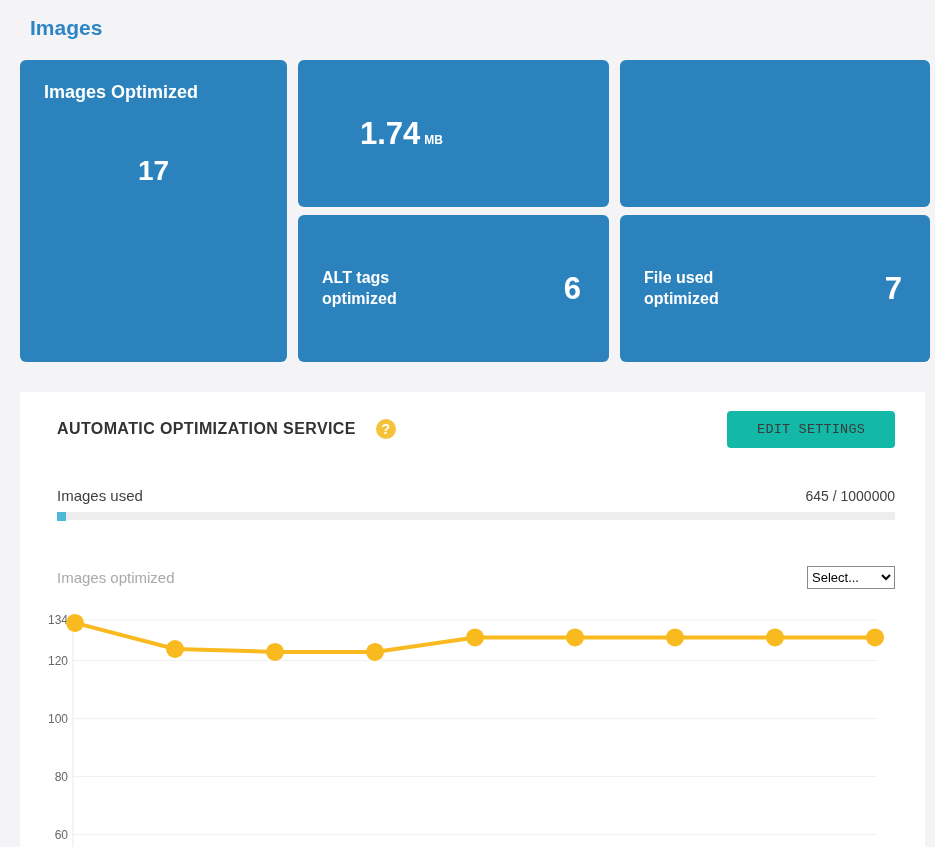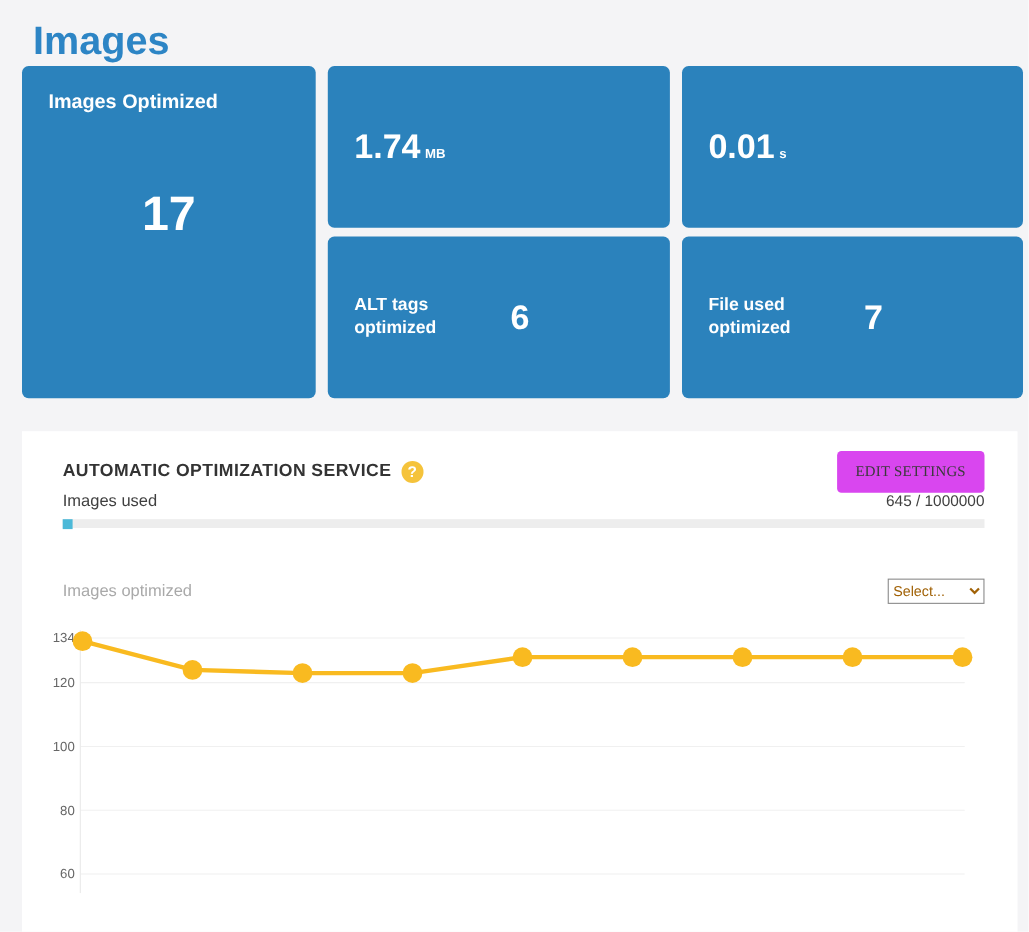--- a/index.html
+++ b/index.html
@@ -7,92 +7,92 @@
   body {
     position:relative;
     background:#f4f4f6;
     font-family:"Liberation Sans", sans-serif;
     overflow:hidden;
   }
 
   
   .page-title {
     position:absolute; left:30px; top:16px;
-    font-size:36px; font-weight:bold; color:#2d85c5;
+    font-size:21px; font-weight:bold; color:#2d85c5;
   }
 
   
   .stats-grid {
     position:absolute; left:20px; top:60px;
     display:grid;
     grid-template-columns:267px 311px 310px;
     grid-template-rows:147px 147px;
     gap:8px 11px;
   }
   .stat-card {
     background:#2b82bc; border-radius:6px; color:#fff;
     padding:22px 24px;
   }
   .stat-card.main {
     grid-row:1 / 3; grid-column:1;
     display:flex; flex-direction:column;
   }
   .stat-card.main .main-label { font-size:18px; font-weight:bold; }
   .stat-card.main .main-value {
-    font-size:44px; font-weight:bold; text-align:center; margin-top:67px;
+    font-size:28px; font-weight:bold; text-align:center; margin-top:52px;
   }
   .stat-card.small { display:flex; flex-direction:row; align-items:center; }
   .stat-card.small .card-label {
     font-size:16px; font-weight:bold; line-height:1.28;
     white-space:pre-line; width:54%;
   }
   .stat-card.small .card-value-wrap {
-    width:46%; text-align:left; white-space:nowrap;
+    width:46%; text-align:right; white-space:nowrap;
   }
   .stat-card.small .card-value { font-size:31px; font-weight:bold; }
   .stat-card.small .card-unit  { font-size:12px; font-weight:bold; margin-left:4px; }
 
   
   .panel {
     position:absolute; left:20px; top:392px; width:905px; height:520px;
     background:#fff; padding:19px 30px 0 37px;
   }
-  .panel-header { display:flex; align-items:center; height:36px; }
+  .panel-header { display:flex; align-items:center; height:36px;gap:11px; }
   .panel-title {
     font-size:16px; font-weight:bold; color:#333; letter-spacing:.4px;
   }
   .help-icon {
     width:20px; height:20px; border-radius:50%;
     background:#f5c33b; color:#fff; font-weight:bold; font-size:14px;
     display:inline-flex; align-items:center; justify-content:center;
     margin-left:9px; cursor:pointer;
   }
   .edit-btn {
     margin-left:auto;
-    background:#d946ef; color:#3a3a3a; border:none; border-radius:4px;
-    font-family:Liberation Serif, serif; font-size:13.5px; letter-spacing:.2px;
-    padding:11px 17px; cursor:pointer;
+    background:#14b8a6; color:#3a3a3a; border:none; border-radius:4px;
+    font-family:Liberation Mono, monospace; font-size:13.5px; letter-spacing:.2px;
+    padding:11px 30px; cursor:pointer;
   }
 
   .usage-row {
-    display:flex; align-items:flex-start; justify-content:space-between;
+    margin-top:40px; display:flex; align-items:flex-end; justify-content:space-between;
   }
   .usage-label { font-size:15px; color:#3f3f3f; }
   .usage-count { font-size:14px; color:#404040; }
   .progress-track {
     margin-top:8px; height:8px; background:#ededed; width:100%;
   }
   .progress-fill { height:9px; width:9px; margin-top:-0.5px; background:#4cb9d8; }
 
   .chart-header {
     margin-top:46px; display:flex; align-items:center; justify-content:space-between;
   }
   .chart-label { font-size:15px; color:#a9a9a9; }
   .chart-select {
-    font-family:inherit; font-size:13px; color:#a16207;
+    font-family:inherit; font-size:13px; color:#000000;
     width:88px; height:23px; border:1px solid #8a8a8a; background:#fff;
   }
 
   .chart-wrap { margin-left:-17px; margin-top:18px; width:870px; height:245px; }
   .chart-wrap svg { display:block; }
   .tick-label { font-size:12px; fill:#666; }
 </style>
 </head>
 <body>
 
@@ -102,21 +102,20 @@
   <div class="stat-card main">
     <div class="main-label">Images Optimized</div>
     <div class="main-value">17</div>
   </div>
 
   <div class="stat-card small">
     <div class="card-value-wrap"><span class="card-value">1.74</span><span class="card-unit">MB</span></div>
   </div>
 
   <div class="stat-card small">
-    <div class="card-value-wrap"><span class="card-value">0.01</span><span class="card-unit">s</span></div>
   </div>
 
   <div class="stat-card small">
     <div class="card-label">ALT tags
 optimized</div>
     <div class="card-value-wrap"><span class="card-value">6</span><span class="card-unit"></span></div>
   </div>
 
   <div class="stat-card small">
     <div class="card-label">File used

